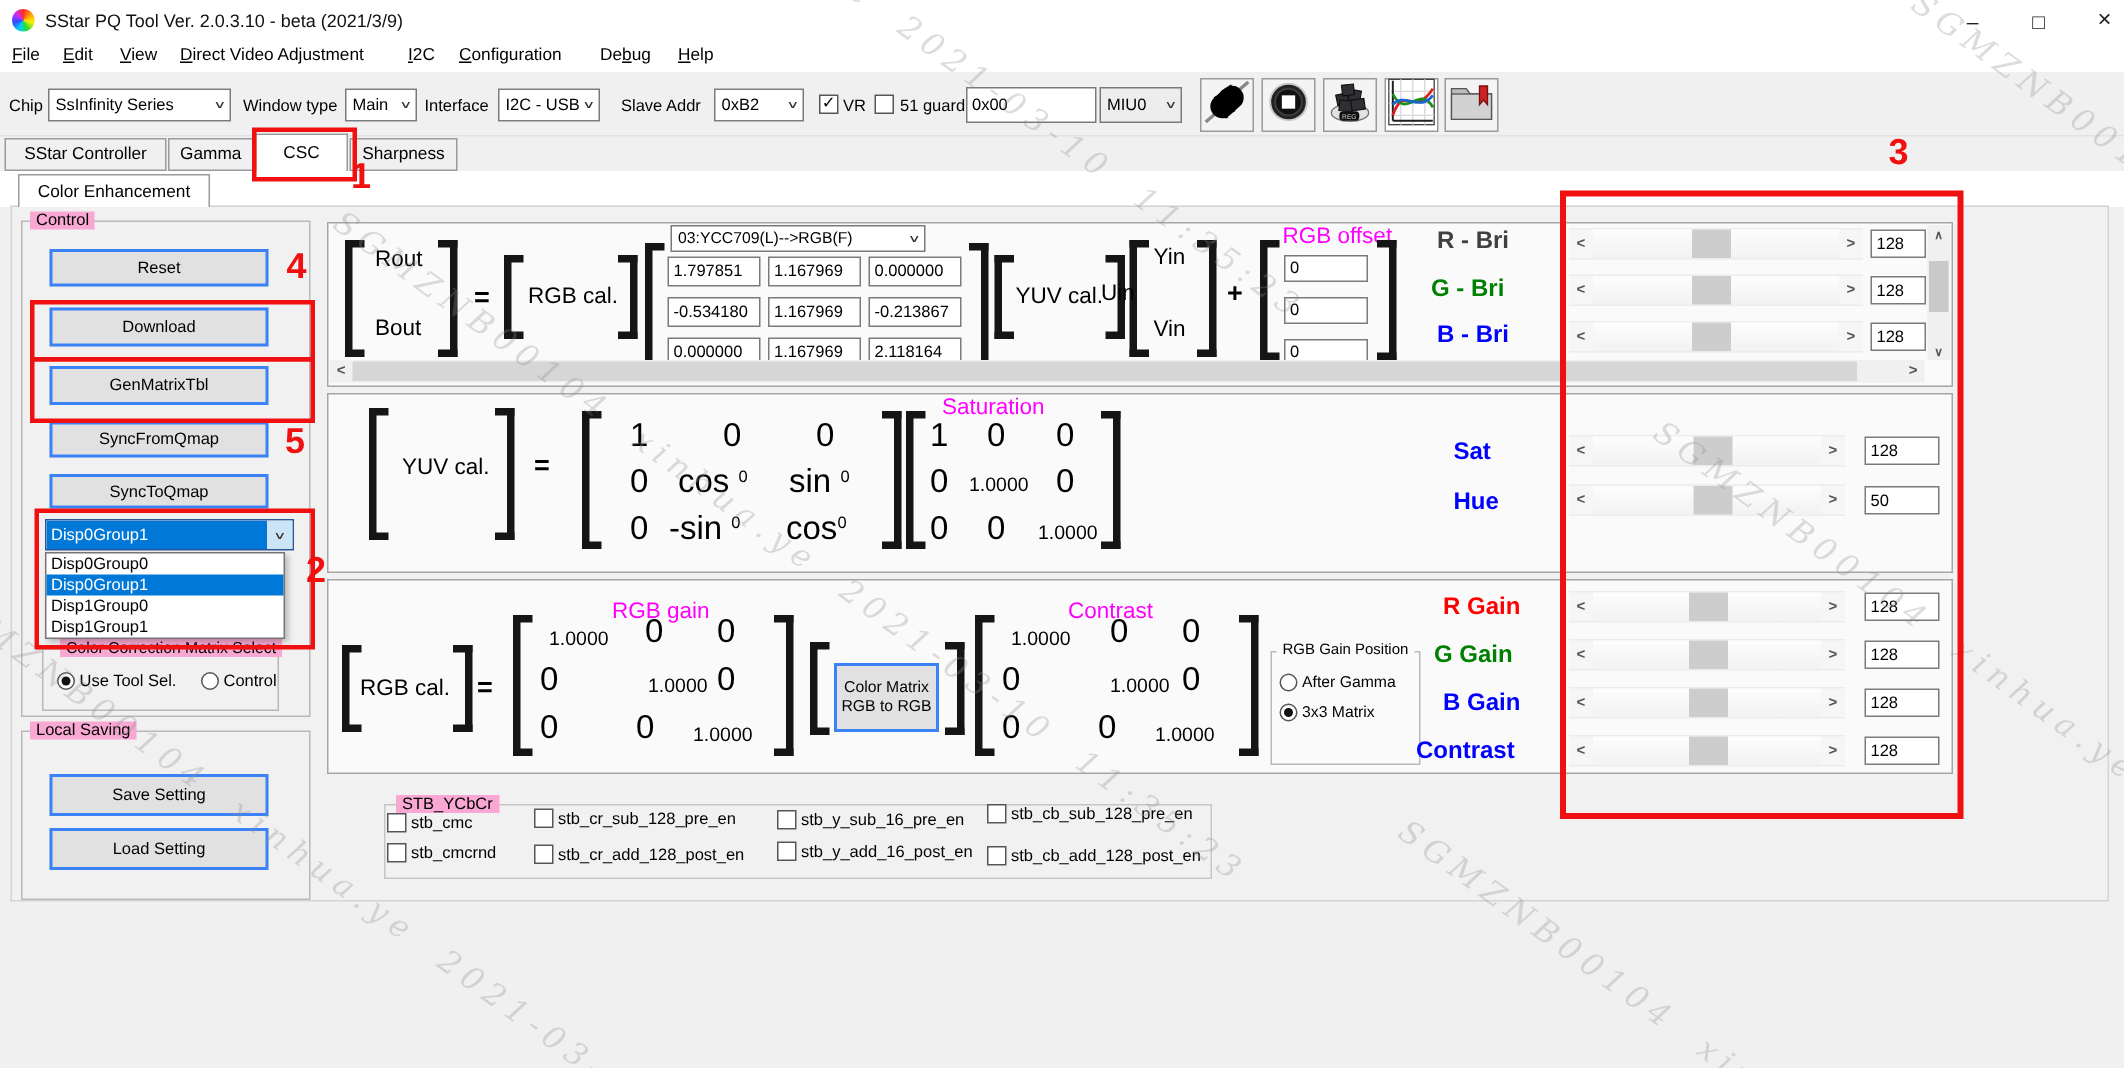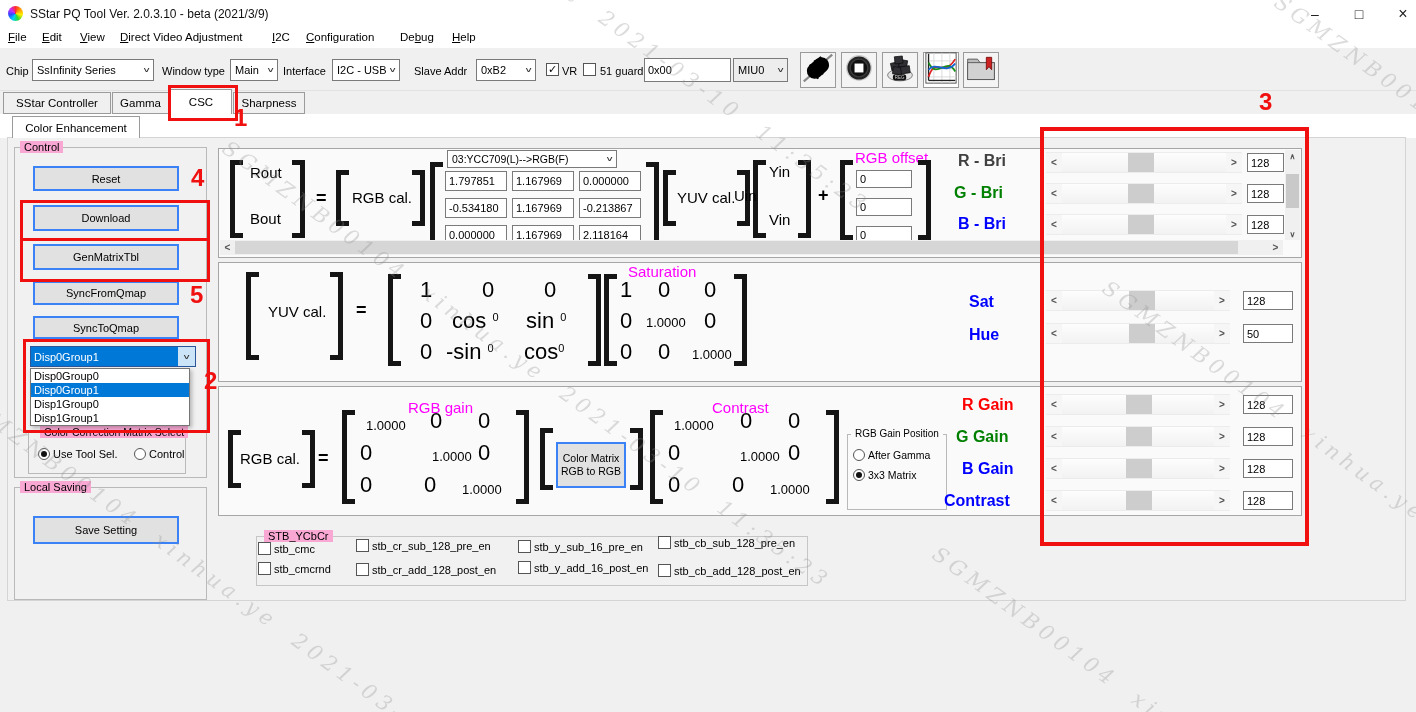--- a/index.html
+++ b/index.html
@@ -216,20 +216,21 @@
   <div class="gbox" style="left:28px;top:432px;width:158px;height:42px"></div>
   <span class="glegend" style="left:40px;top:426px;font-size:10.5px">Color Correction Matrix Select</span>
   <div class="radio on" style="left:38px;top:448px"></div>
   <span class="lbl" style="left:53px;top:448px">Use Tool Sel.</span>
   <div class="radio" style="left:134px;top:448px"></div>
   <span class="lbl" style="left:149px;top:448px">Control</span>
 
   <div class="gbox" style="left:14px;top:487px;width:193px;height:113px"></div>
   <span class="glegend" style="left:20px;top:481px">Local Saving</span>
   <div class="btn" style="left:33px;top:516px;width:146px;height:28px">Save Setting</div>
+  <div class="btn" style="left:33px;top:552px;width:146px;height:28px">Load Setting</div>
 
   <div class="panel" style="left:218px;top:148px;width:1084px;height:110px"></div>
   <div class="brl" style="left:230px;top:160px;height:78px"></div>
   <span class="vl" style="left:250px;top:164px">Rout</span>
   <span class="vl" style="left:250px;top:210px">Bout</span>
   <div class="brr" style="left:292px;top:160px;height:78px"></div>
   <span class="op" style="left:316px;top:188px">=</span>
   <div class="brl" style="left:336px;top:170px;height:56px"></div>
   <span class="vl" style="left:352px;top:189px">RGB cal.</span>
   <div class="brr" style="left:412px;top:170px;height:56px"></div>

